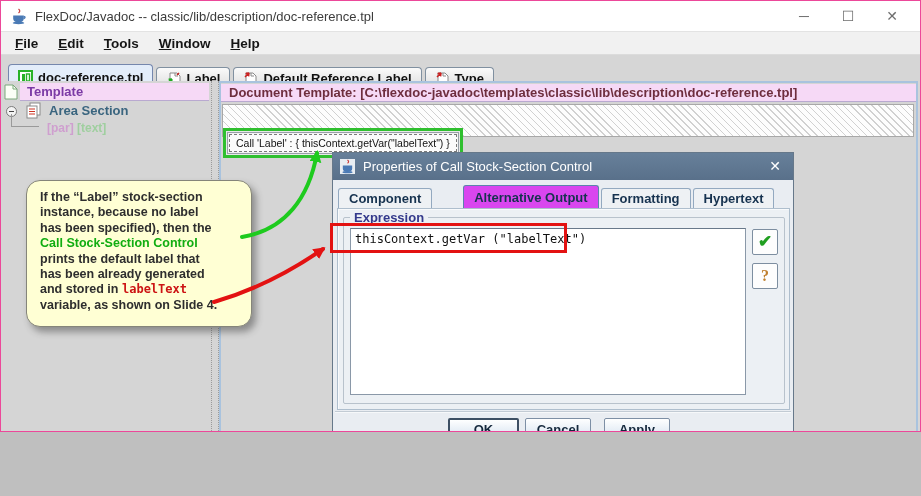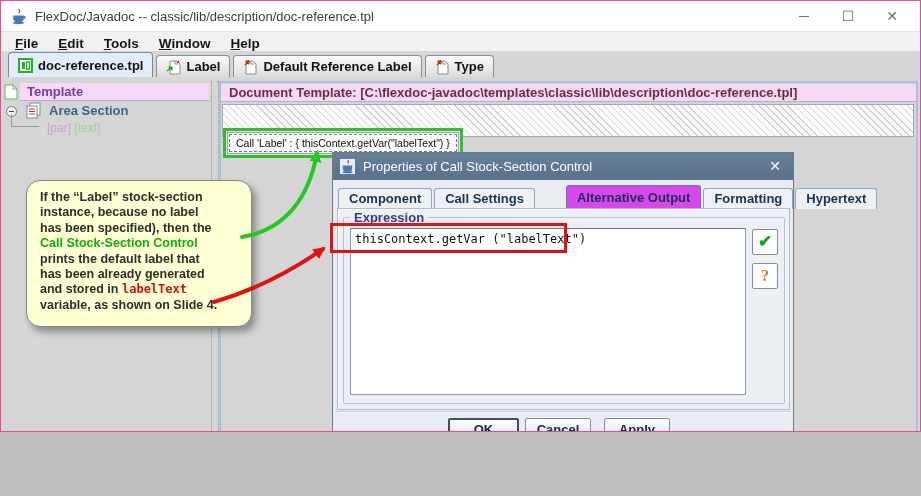--- a/index.html
+++ b/index.html
@@ -20,21 +20,21 @@
     line-height:31px; font-size:14px; color:#6e6e6e; cursor:default; }
   .winbtn.min { right:94px; } .winbtn.max { right:50px; } .winbtn.cls { right:6px; }
 
   
   .menubar { position:absolute; left:0; top:31px; width:100%; height:23px;
     background:#f1f1f1; border-bottom:1px solid #dcdcdc; display:flex; align-items:center; padding-left:4px; }
   .menu-item { font-size:13.5px; font-weight:bold; color:#151515; padding:0 10px; }
   .menu-item u { text-decoration:underline; }
 
   
-  .tabstrip { position:absolute; left:0; top:50px; width:100%; height:26px;
+  .tabstrip { position:absolute; left:0; top:62px; width:100%; height:26px;
     background:#d6d6d6; display:flex; align-items:flex-end; padding-left:7px; }
   .etab { display:flex; align-items:center; gap:5px; height:22px; padding:0 9px;
     border:1px solid #8090a0; border-bottom:none; border-radius:4px 4px 0 0;
     background:linear-gradient(#fafafa,#dcdcdc); font-size:13px; font-weight:bold; color:#111;
     margin-right:3px; white-space:nowrap; }
   .etab.selected { height:25px; background:#e3edfa; border-color:#7587ad; }
 
   
   .left-panel { position:absolute; left:0; top:80px; width:210px; height:388px; background:#d5d5d5; }
   .splitter { position:absolute; left:210px; top:80px; width:8px; height:388px;
@@ -49,21 +49,21 @@
 
   
   .tree-icon-root { position:absolute; left:3px; top:3px; }
   .expander { position:absolute; left:5px; top:25px; width:11px; height:11px; border:1px solid #7a7a7a;
     border-radius:50%; background:#f4f4f4; }
   .expander::after { content:""; position:absolute; left:2px; top:4px; width:5px; height:1px; background:#444; }
   .area-icon { position:absolute; left:25px; top:21px; }
   .tree-node-label { position:absolute; left:48px; top:22px; font-size:13px; font-weight:bold; color:#3a657f; white-space:nowrap; }
   .tree-elbow { position:absolute; left:10px; top:33px; width:28px; height:13px;
     border-left:1px solid #9a9a9a; border-bottom:1px solid #9a9a9a; }
-  .tree-child { position:absolute; left:46px; top:40px; font-size:12px; font-weight:normal; white-space:nowrap; }
+  .tree-child { position:absolute; left:46px; top:40px; font-size:12px; font-weight:bold; white-space:nowrap; }
   .hint-par { color:#cf9fcf; } .hint-text { color:#9fcf9f; }
 
   
   .canvas-strip { position:absolute; left:1px; top:21px; width:692px; height:33px;
     border:1px solid #a8a8a8; background:#fdfdfd;
     background-image:repeating-linear-gradient(45deg, rgba(165,165,165,.5) 0 1px, transparent 1px 5px); }
   .call-element { position:absolute; left:0px; top:23px; border:3px solid #2fbf2f; background:#e8e8e8; padding:1px; z-index:2; }
   .call-inner { border:1px solid #98a0a8; padding:1px; background:#f2f2f2; }
   .call-inner2 { border:1px dashed #7a7a7a; background:#fbfbfb; padding:2px 6px;
     font-size:10.5px; color:#111; white-space:nowrap; }
@@ -245,21 +245,20 @@
         <path d="M8 1 q2.4 1.8 0 3.6" stroke="#c94040" stroke-width="1.2" fill="none"></path>
         <path d="M3 7 h10 v3.2 a5 3.4 0 0 1 -10 0 z" fill="#4a7ab5"></path>
         <ellipse cx="8" cy="14" rx="5.4" ry="1.2" fill="#4a7ab5"></ellipse>
       </svg>
       <span class="dlg-title">Properties of Call Stock-Section Control</span>
       <span class="dlg-close">✕</span>
     </div>
 
     <div class="dlg-tabs">
       <div class="dtab">Component</div>
-      <div class="dtab">Call Settings</div>
       <div class="dtab selected">Alternative Output</div>
       <div class="dtab">Formatting</div>
       <div class="dtab">Hypertext</div>
     </div>
 
     <div class="dlg-content">
       <div class="expr-group">
         <span class="expr-legend">Expression</span>
         <div class="expr-textbox">thisContext.getVar ("labelText")</div>
         <div class="side-btn btn-check"><span>✔</span></div>

